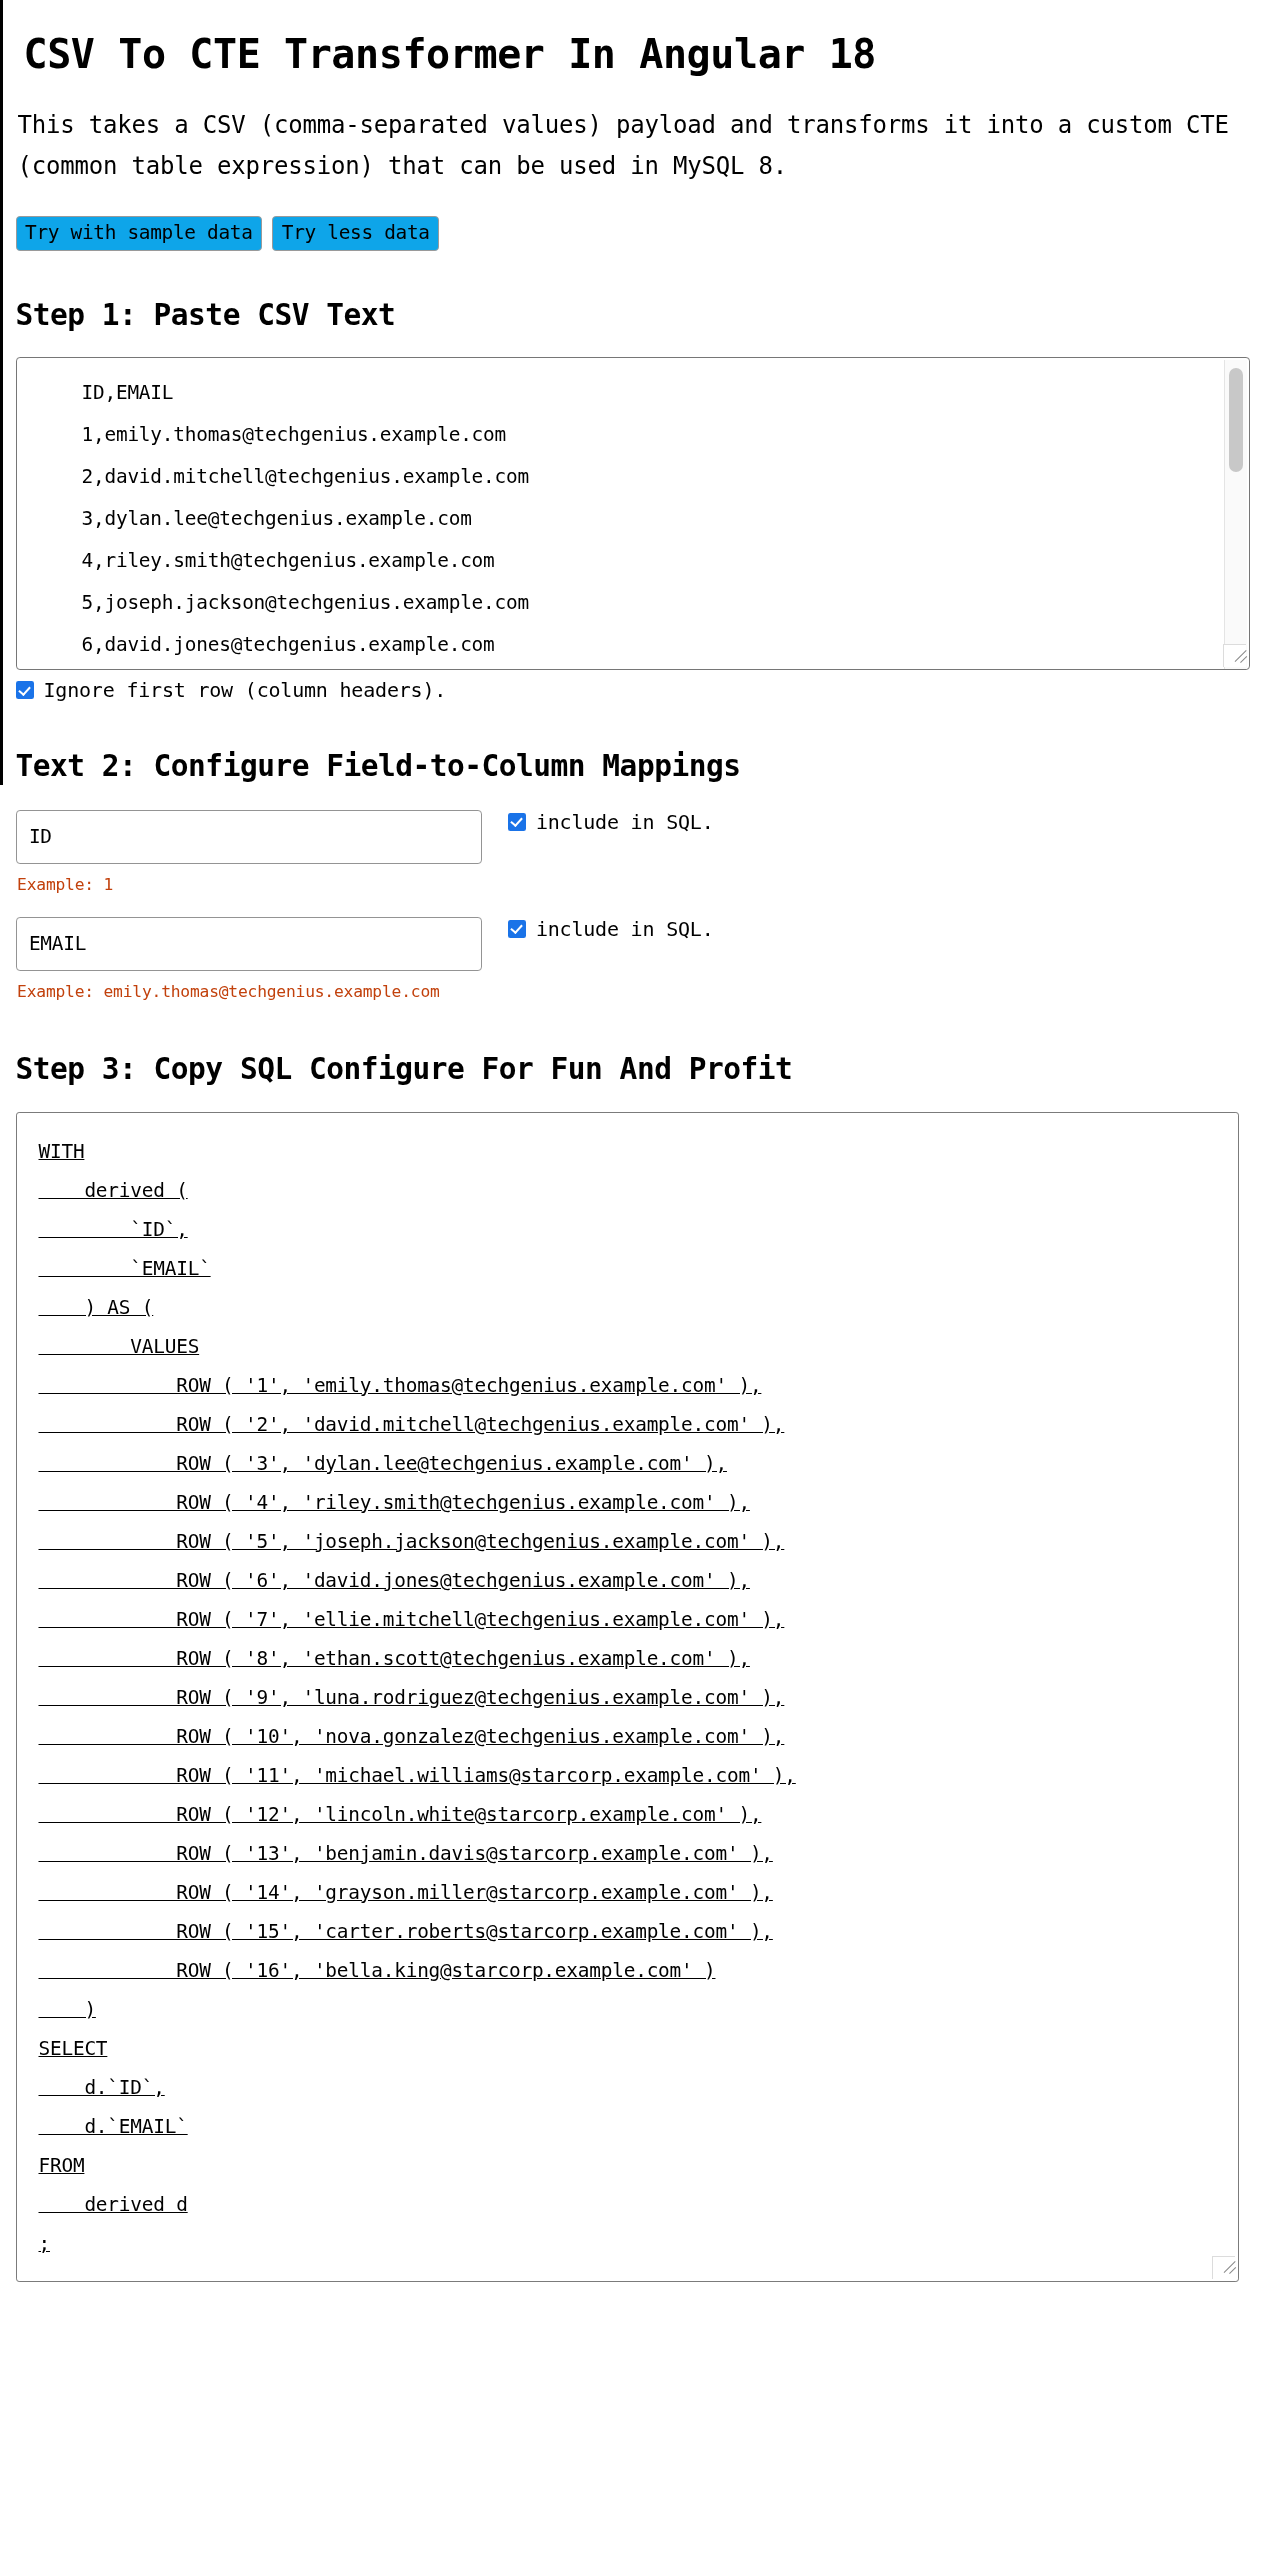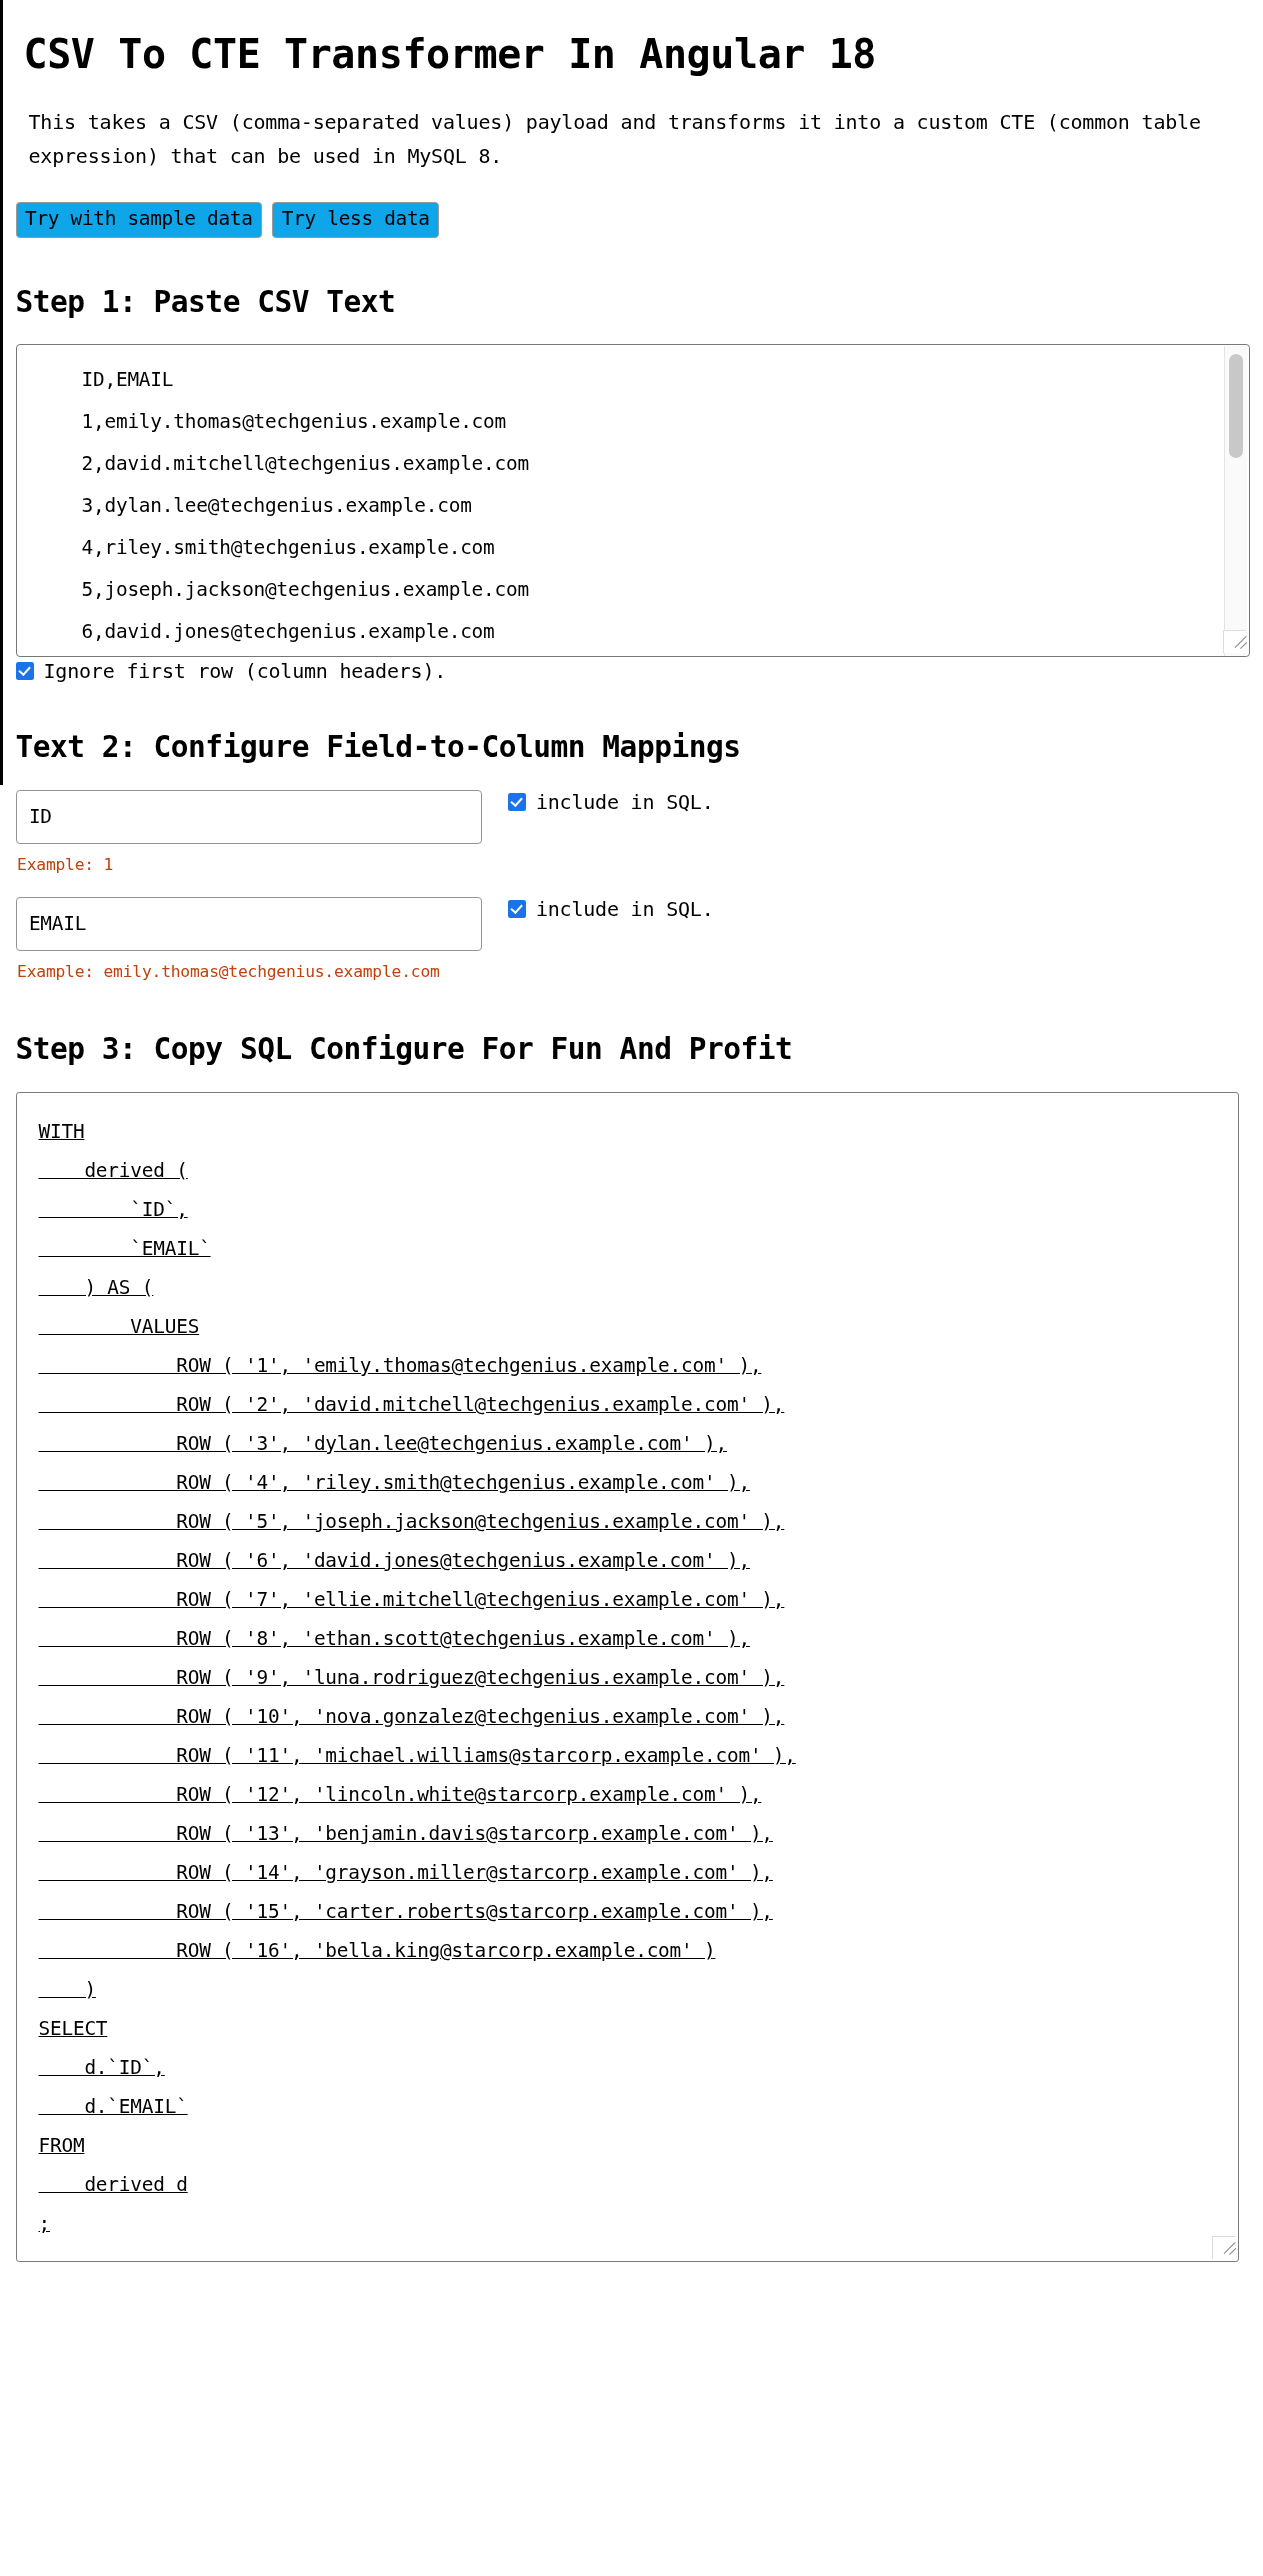--- a/index.html
+++ b/index.html
@@ -32,23 +32,23 @@
   h1.page-title {
     font-family: "DejaVu Sans Mono", "Liberation Mono", monospace;
     font-size: 40px;
     font-weight: bold;
     letter-spacing: -0.4px;
     margin: 17px 0 0 8px;
     line-height: 1.15;
   }
 
   p.intro {
-    font-size: 20px;
+    font-size: 24px;
     line-height: 1.72;
-    margin: 28px 0 0 13px;
+    margin: 28px 0 0 2px;
     max-width: 1213px;
     letter-spacing: -0.2px;
   }
 
   .button-row {
     margin-top: 28px;
     display: flex;
     gap: 10px;
     align-items: flex-start;
   }
@@ -136,21 +136,21 @@
     width: 1.2px; height: 9.3px;
     right: 2.3px; bottom: 3.1px;
     transform: rotate(45deg);
   }
 
   
   .check-row {
     display: flex;
     align-items: center;
     gap: 10px;
-    margin-top: 2px;
+    margin-top: 8px;
   }
   .cb {
     width: 18px; height: 18px;
     border-radius: 2.3px;
     background: #1a73e8;
     position: relative;
     flex: 0 0 auto;
     cursor: pointer;
   }
   .cb::after {

